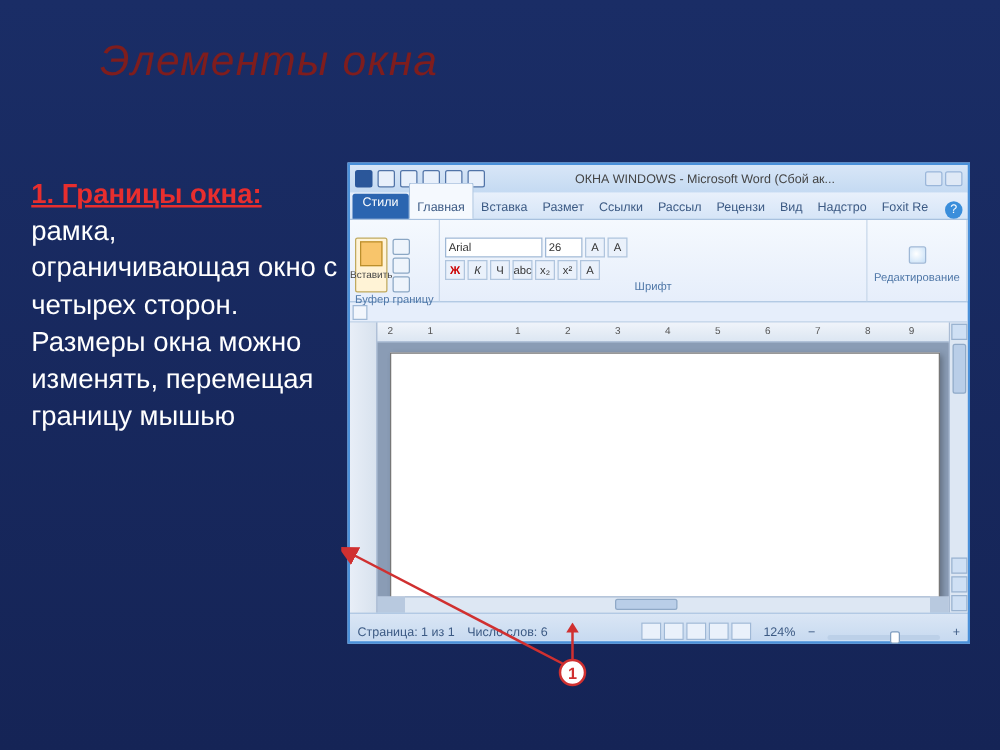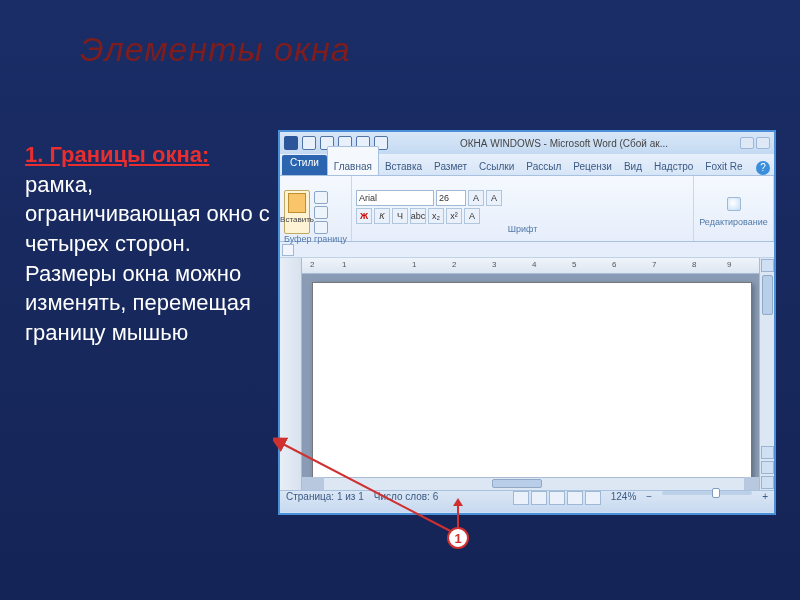--- a/index.html
+++ b/index.html
@@ -79,21 +79,21 @@
   .hruler .tick{ position:absolute; top:2px; font-size:8px; color:#555;}
   .page-viewport { flex:1; background:#8a9cb5; overflow:hidden; position:relative;}
   .page { position:absolute; left:10px; top:8px; width:440px; height:560px; background:#fff; border:1px solid #777; box-shadow:2px 2px 5px rgba(0,0,0,0.3);}
   .vscroll { width:15px; background:#dde7f3; border-left:1px solid #aabcd4; display:flex; flex-direction:column; align-items:center; }
   .vscroll .arrow{ width:13px; height:13px; background:#cfe0f4; border:1px solid #9ab3d0; margin:1px 0;}
   .vscroll .thumb{ width:11px; height:40px; background:#b9cee8; border:1px solid #8fa9c7; margin-top:2px; border-radius:2px;}
   .vscroll .spacer{flex:1;}
   .hscroll { height:13px; background:#dde7f3; border-top:1px solid #aabcd4; margin-left:22px; margin-right:15px; position:relative;}
   .hscroll-thumb{ position:absolute; left:40%; width:50px; height:9px; top:1px; background:#b9cee8; border:1px solid #8fa9c7; border-radius:2px;}
   
-  .statusbar { height:22px; background:linear-gradient(#dae6f5,#c8daf0); display:flex; align-items:flex-start; padding:0 6px; gap:10px; border-top:1px solid #a8c1de; color:#3c5a84; font-size:10px;}
+  .statusbar { height:22px; background:linear-gradient(#dae6f5,#c8daf0); display:flex; align-items:flex-end; padding:0 6px; gap:10px; border-top:1px solid #a8c1de; color:#3c5a84; font-size:10px;}
   .view-btns{ display:flex; gap:2px; margin-left:auto;}
   .view-btn{ width:16px; height:14px; background:#eaf1fb; border:1px solid #9fb8d6;}
   .zoom-slider{ width:90px; height:4px; background:#bcd0e8; position:relative; border-radius:2px;}
   .zoom-handle{ position:absolute; left:55%; top:-3px; width:8px; height:10px; background:#fff; border:1px solid #7f9dbf; border-radius:2px;}
   
   .arrow1, .arrow2 { position:absolute; pointer-events:none; }
   .callout { position:absolute; left:447px; top:527px; width:22px; height:22px; border-radius:50%; background:#fff; border:2px solid #d03030; color:#d03030; font-weight:700; text-align:center; line-height:20px; font-size:13px;}
 </style>
 </head>
 <body>

